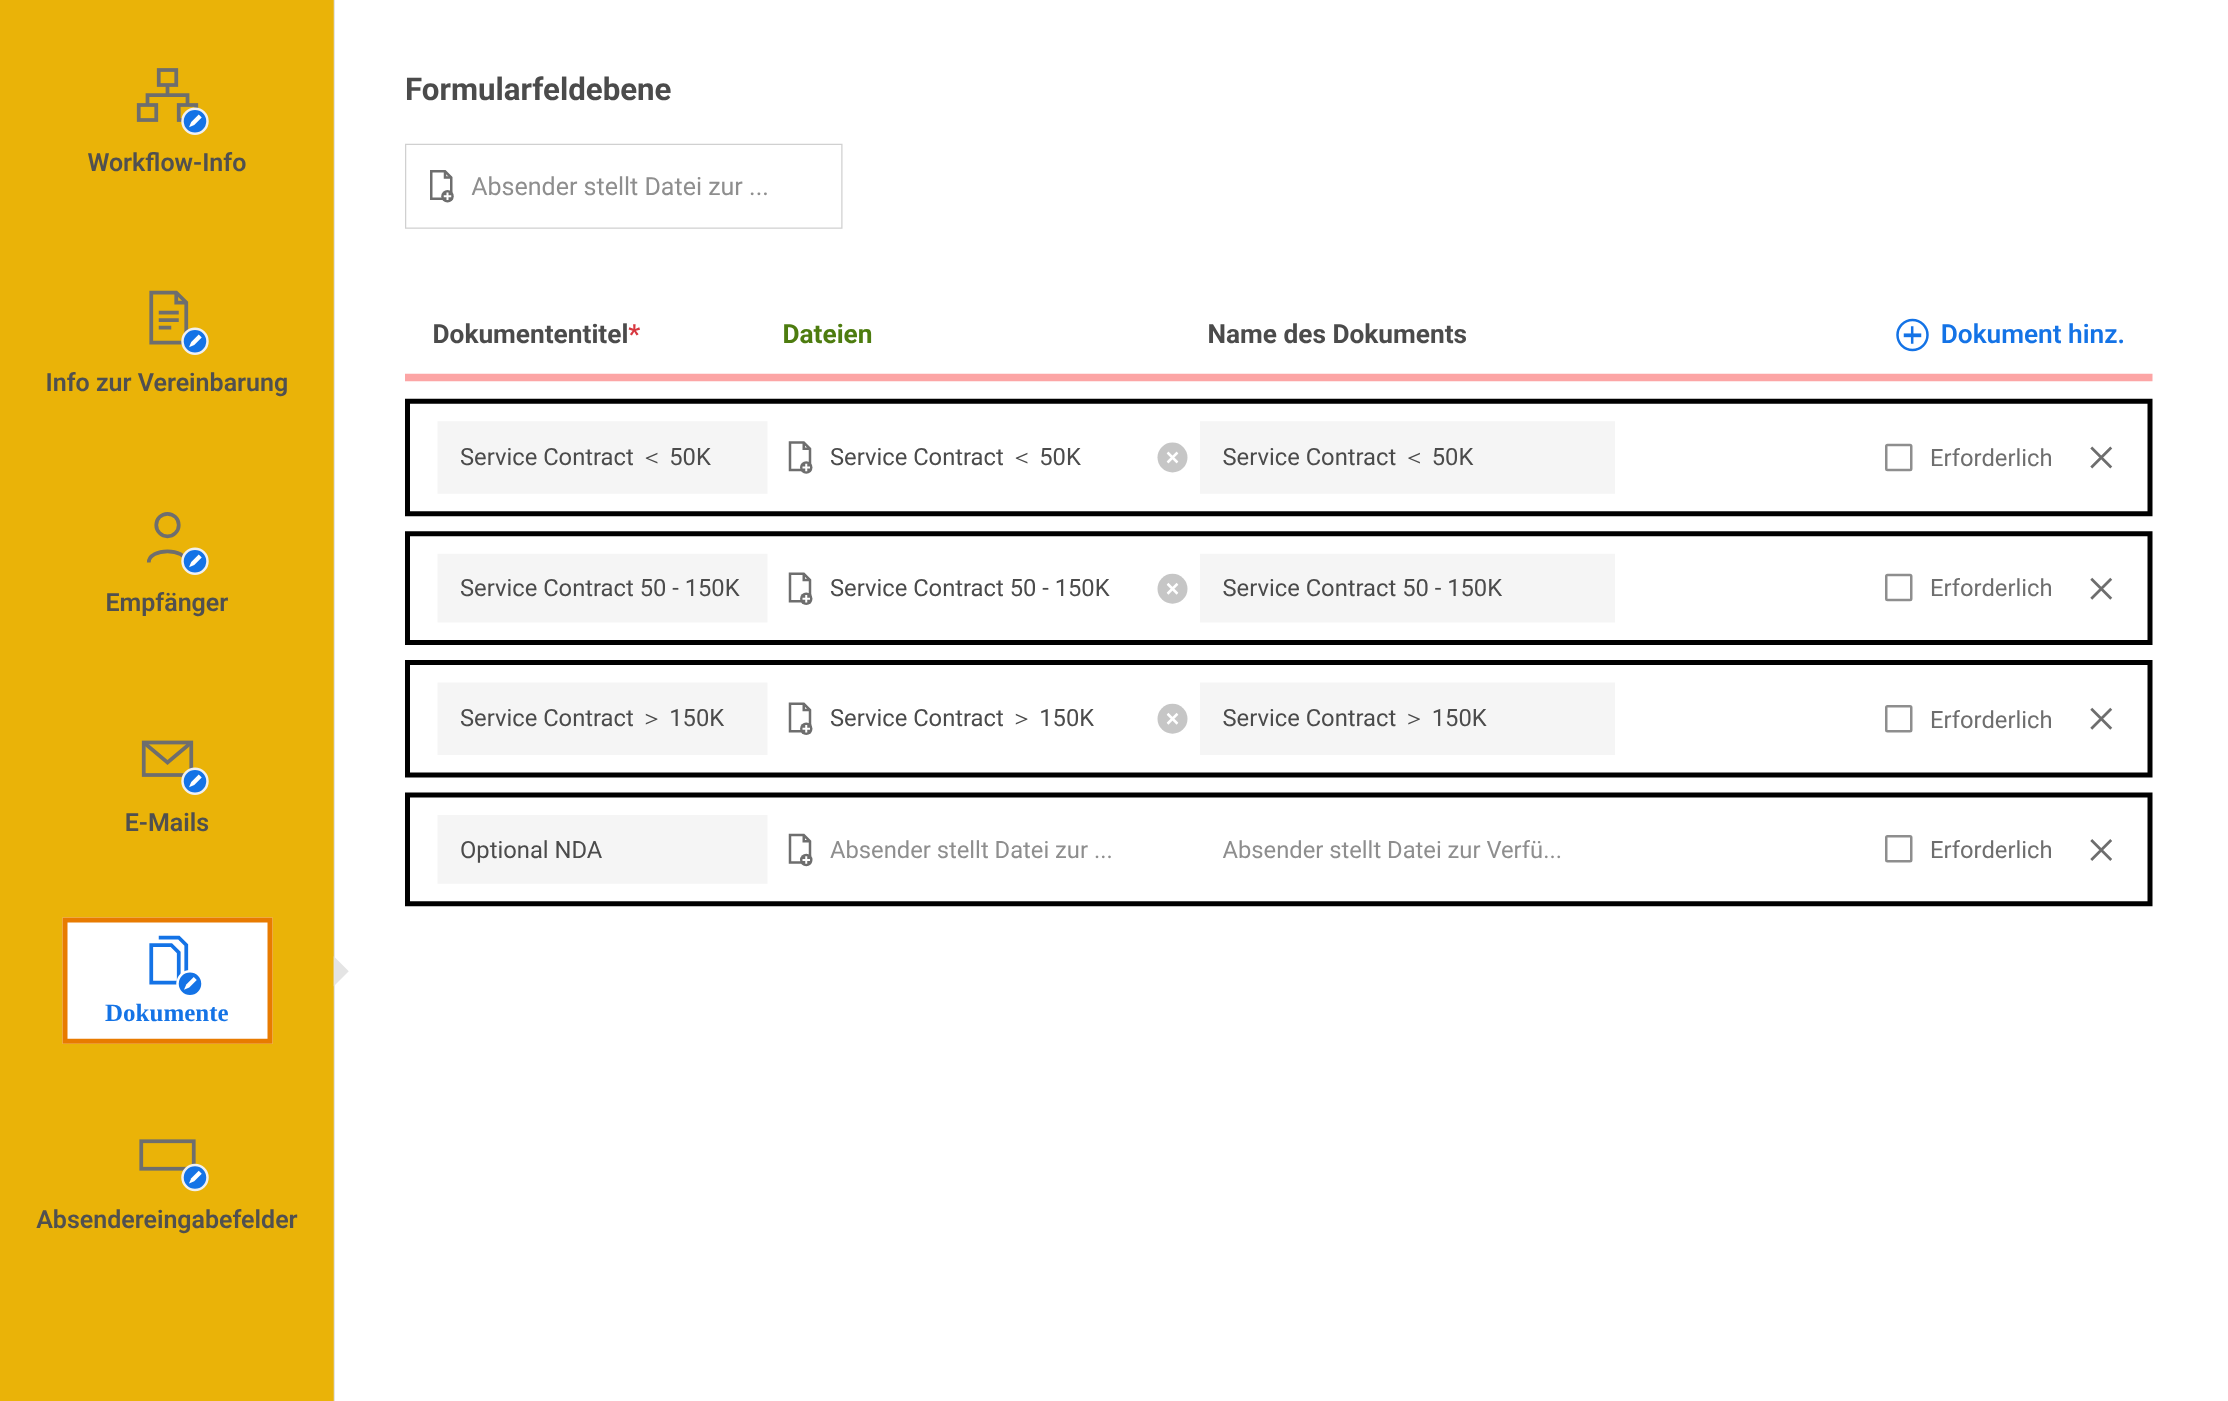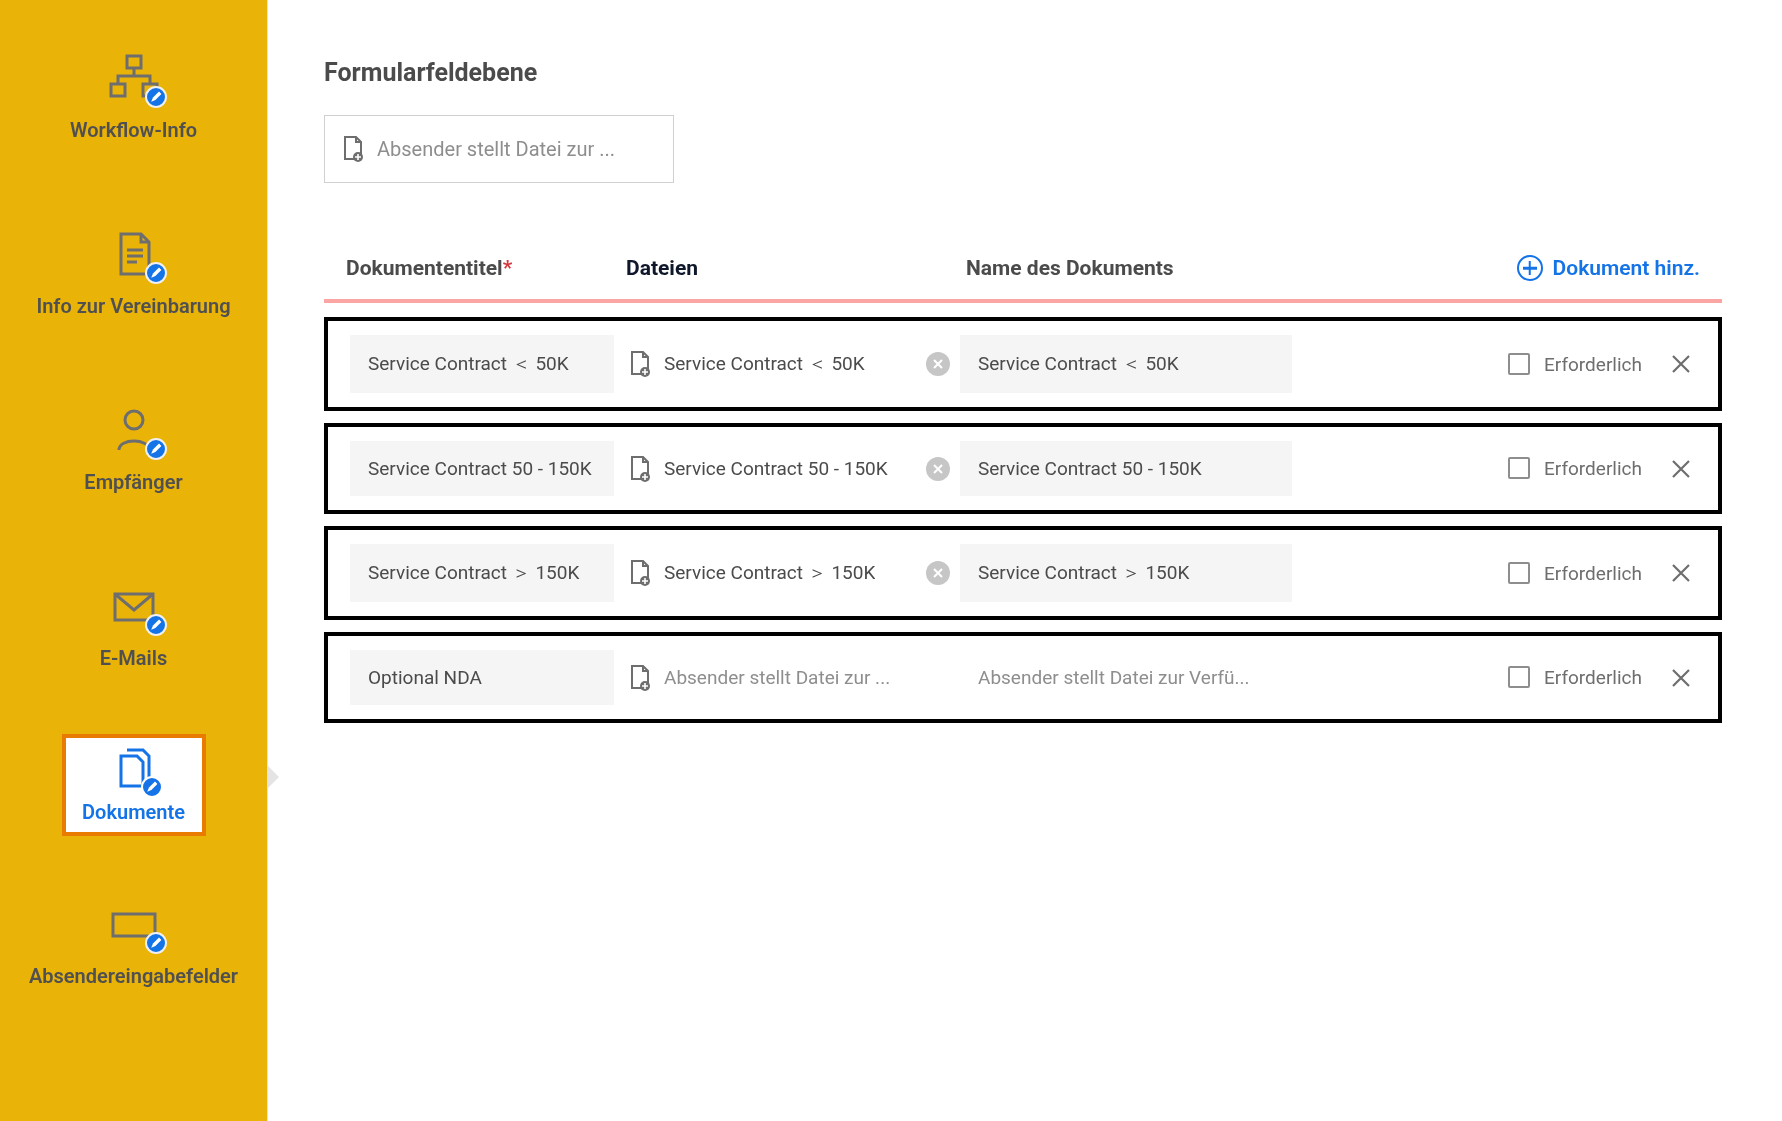--- a/index.html
+++ b/index.html
@@ -37,23 +37,24 @@
   .side-item .side-label {
     margin-top: 16px;
     font-size: 20px;
     font-weight: 600;
     color: #505050;
     text-align: center;
   }
   .side-item.active {
     border: 4px solid #e87b00;
     background: #fff;
-    width: 144px;
+    width: 168px;
     padding: 10px 6px 8px;
     margin-top: 40px;
+    font-family: Liberation Serif, serif;
   }
   .side-item.active .side-label { color: #1473e6; margin-top: 8px; font-size: 20px;}
   .icon-stack { position: relative; width: 54px; height: 48px; }
   .badge-edit {
     position: absolute;
     right: -6px; bottom: -6px;
     width: 22px; height: 22px;
     border-radius: 50%;
     background: #1473e6;
     border: 2px solid #f0f0f0;
@@ -102,24 +103,24 @@
     overflow: hidden;
     text-overflow: ellipsis;
   }
 
   
   .doc-header {
     display: flex;
     align-items: center;
     margin-top: 72px;
     padding: 0 22px 18px 22px;
-    border-bottom: 4px solid #fca5a5;
+    border-bottom: 6px solid #fca5a5;
   }
   .col-title { width: 280px; font-size: 21px; font-weight: 700; color: #4b4b4b; }
-  .col-files { width: 340px; font-size: 21px; font-weight: 700; color: #0f172a; }
+  .col-files { width: 340px; font-size: 21px; font-weight: 700; color: #4d7c0f; }
   .col-name  { flex: 1;   font-size: 21px; font-weight: 700; color: #4b4b4b; }
   .required-star { color: #d7373f; }
   .add-doc {
     display: flex; align-items: center; gap: 10px;
     color: #1473e6; font-size: 21px; font-weight: 600;
     cursor: pointer;
   }
   .add-doc .plus-circle {
     width: 26px; height: 26px; border: 2.5px solid #1473e6; border-radius: 50%;
     position: relative;

